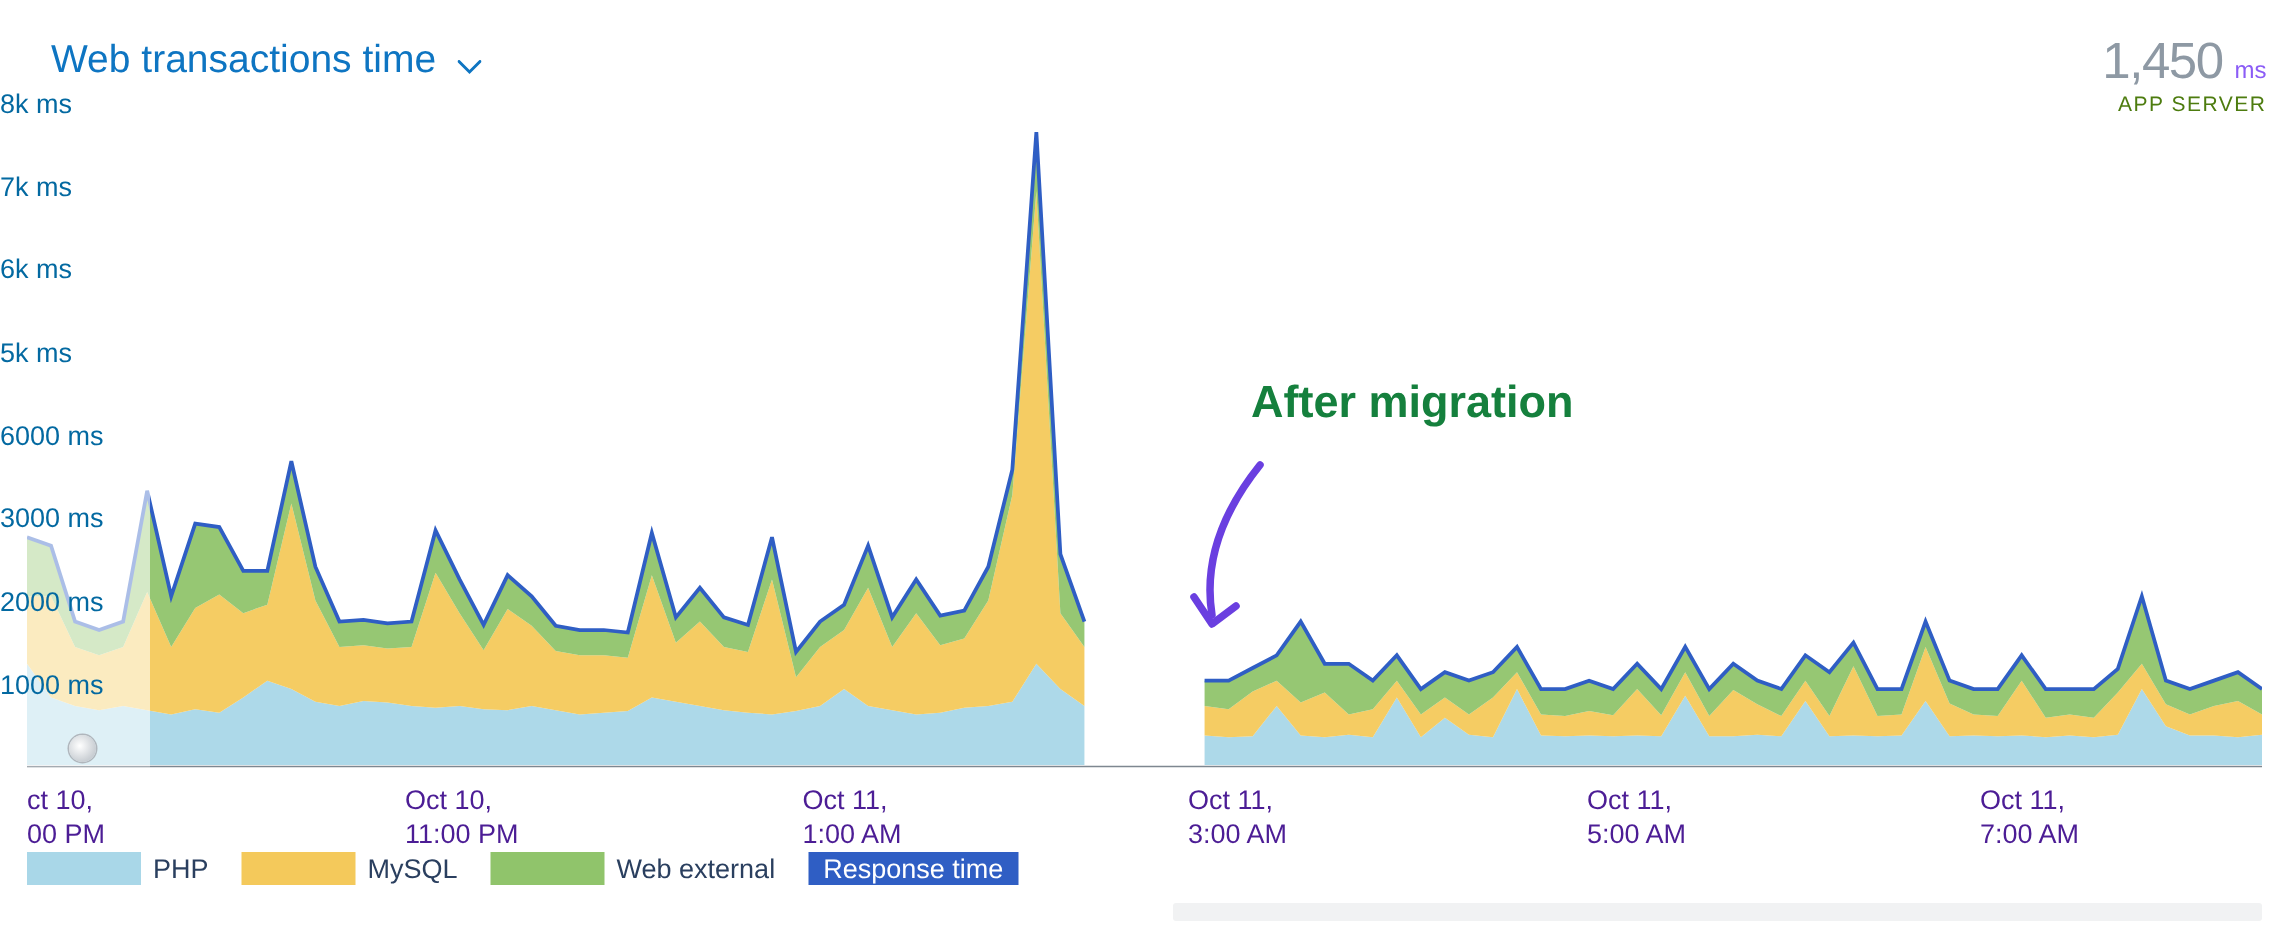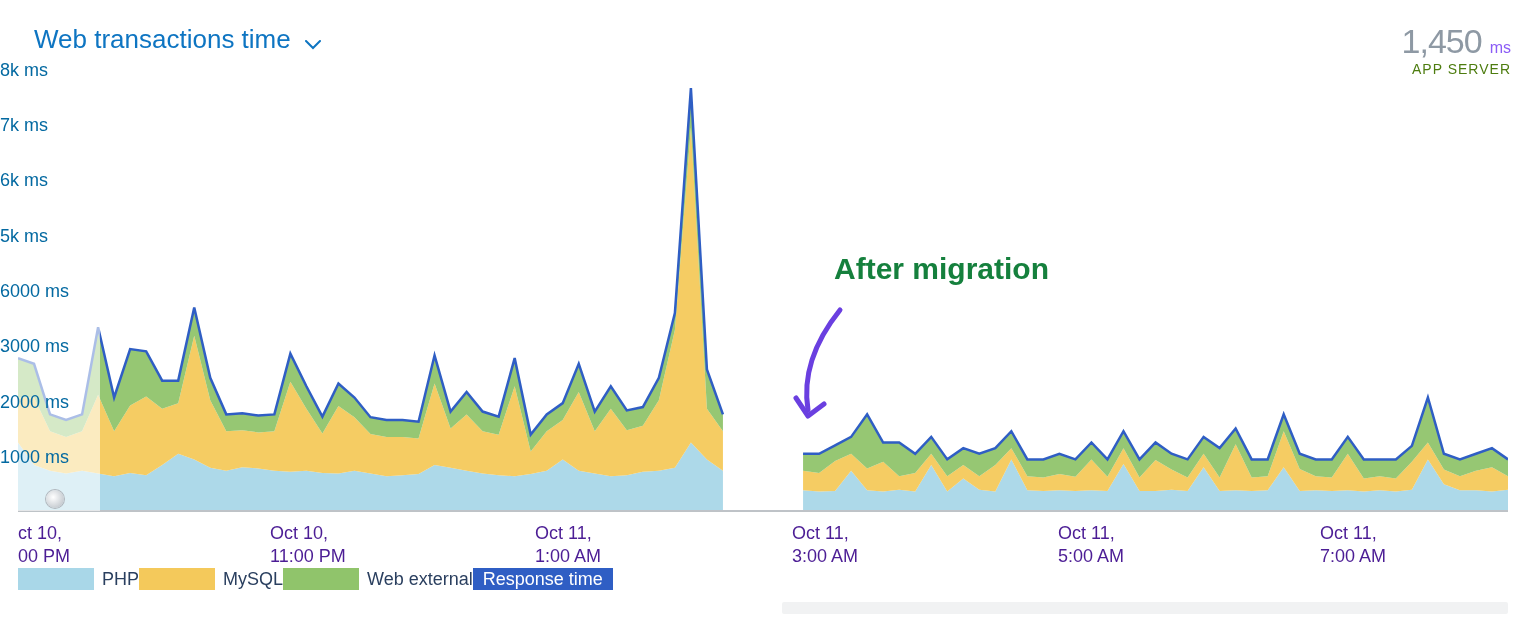--- a/index.html
+++ b/index.html
@@ -8,21 +8,21 @@
   .title .chev{display:inline-block;transform:translateY(2px);}
   .summary{position:absolute;right:14px;top:22px;text-align:right;}
   .summary .big{font-size:34px;color:#8e99a4;font-weight:400;letter-spacing:-1px;}
   .summary .unit{font-size:16px;color:#8b5cf6;margin-left:8px;}
   .summary .sub{font-size:14px;color:#4d7c0f;letter-spacing:1px;}
   .plot{position:absolute;left:18px;top:60px;width:1490px;height:450px;}
   .ytick{position:absolute;left:0;font-size:18px;color:#0369a1;transform:translateY(-50%);}
   .xtick{position:absolute;top:462px;font-size:18px;color:#4c1d95;line-height:1.25;}
   .fade{position:absolute;left:18px;top:60px;width:82px;height:451px;background:rgba(255,255,255,0.6);pointer-events:none;}
   .knob{position:absolute;left:46px;top:490px;width:18px;height:18px;border-radius:50%;background:radial-gradient(circle at 40% 40%,#fff,#c9ced3 70%);box-shadow:0 0 0 1px #b0b6bc;}
-  .legend{position:absolute;left:18px;top:568px;display:flex;align-items:center;}
+  .legend{position:absolute;left:18px;top:568px;display:flex;gap:22px;align-items:center;}
   .legend .item{display:flex;align-items:center;font-size:18px;color:#2a3f5f;}
   .sw{width:76px;height:22px;margin-right:8px;}
   .php{background:#a9d7e8;}
   .mysql{background:#f4c95b;}
   .webext{background:#90c46b;}
   .resp{background:#2f5ec4;color:#fff;padding:0 10px;line-height:22px;height:22px;}
   .annot{position:absolute;left:834px;top:252px;font-size:30px;font-weight:700;color:#15803d;}
   .arrow{position:absolute;left:790px;top:300px;pointer-events:none;}
   .scroll-track{position:absolute;left:782px;top:602px;width:726px;height:12px;background:#f1f2f3;border-radius:2px;}
   svg.chart{position:absolute;left:0;top:0;}

